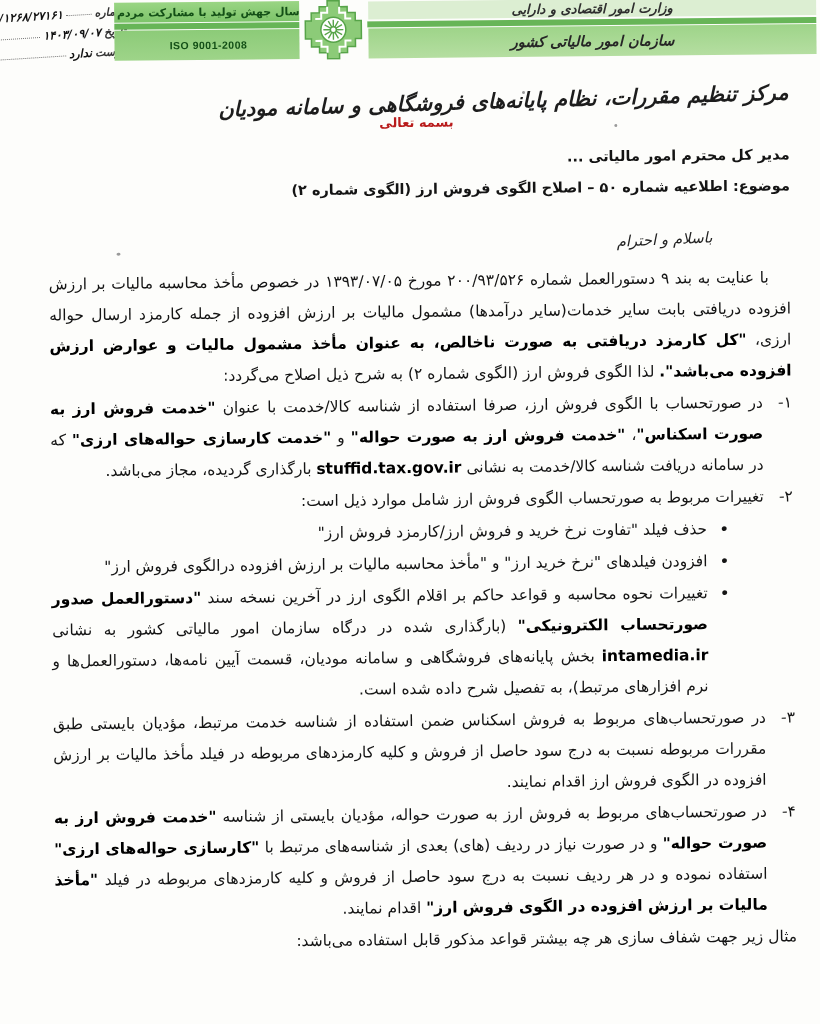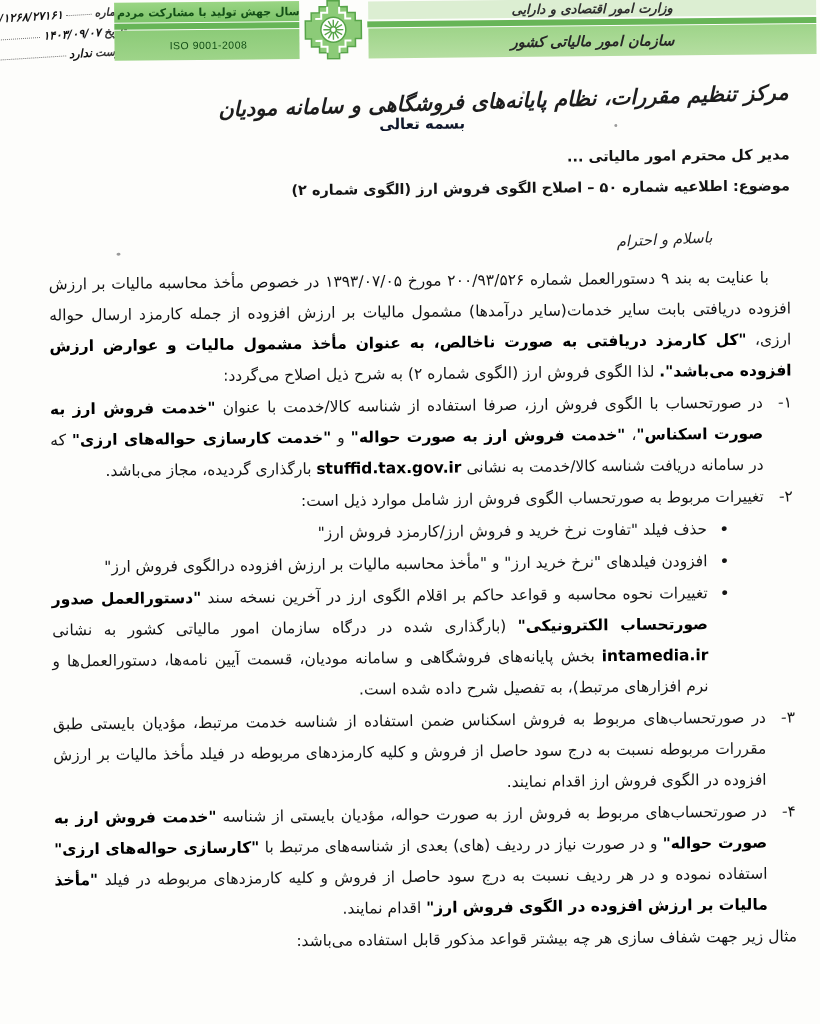--- a/index.html
+++ b/index.html
@@ -18,28 +18,28 @@
   .leader{flex:1;min-width:6px;border-bottom:1.3px dotted #777;transform:translateY(-2px);}
 
   
   .band{position:absolute;display:flex;align-items:center;justify-content:center;}
   .band-tl{left:118px;top:0;width:188px;height:20px;background:linear-gradient(#9ad584,#7dc46a);}
   .band-tr{left:372px;top:1px;width:448px;height:18px;background:#dceed2;}
   .strip{position:absolute;left:118px;top:21px;width:702px;height:6px;background:#67b557;}
   .band-bl{left:118px;top:28px;width:188px;height:30px;background:linear-gradient(#8ccb78,#9ed489);}
   .band-br{left:372px;top:28px;width:448px;height:30px;background:linear-gradient(#9ed489,#b5dea1);}
   .slogan-text{font-size:11px;font-weight:bold;color:#134f16;}
-  .iso-text{font-family:"Liberation Sans",sans-serif;font-size:10.5px;font-weight:normal;letter-spacing:.5px;color:#134f16;direction:ltr;}
+  .iso-text{font-family:"Liberation Sans",sans-serif;font-size:10.5px;font-weight:bold;letter-spacing:.5px;color:#134f16;direction:ltr;}
   .ministry-text{font-size:13px;font-weight:bold;font-style:italic;color:#2f2f2f;}
   .org-text{font-size:14.5px;font-weight:bold;font-style:italic;color:#262626;}
   .emblem-wrap{position:absolute;left:303px;top:-2px;width:68px;height:62px;background:#fdfdfb;display:flex;align-items:center;justify-content:center;}
 
   
   .callig-title{position:absolute;top:90px;right:28px;font-size:21px;font-weight:bold;font-style:italic;color:#1d1d1d;letter-spacing:-.3px;transform:rotate(-1.2deg);}
-  .basmala{position:absolute;top:115px;left:382px;font-size:15px;font-weight:bold;color:#0f172a;}
+  .basmala{position:absolute;top:115px;left:382px;font-size:13px;font-weight:bold;color:#b91c1c;}
 
   .recipient{position:absolute;top:150px;right:28px;font-size:14.5px;font-weight:bold;}
   .subject{position:absolute;top:181px;right:28px;font-size:14.5px;font-weight:bold;}
   .salutation{position:absolute;top:233px;right:106px;font-size:15px;font-style:italic;font-weight:500;color:#222;transform:rotate(-2deg);}
 
   
   .body{position:absolute;top:266px;right:28px;left:50px;font-size:15.5px;line-height:31px;text-align:justify;}
   .block{margin:0 0 1px 0;}
   .block.paragraph.indent{text-indent:22px;}
   .block.numbered{display:flex;gap:5px;}

